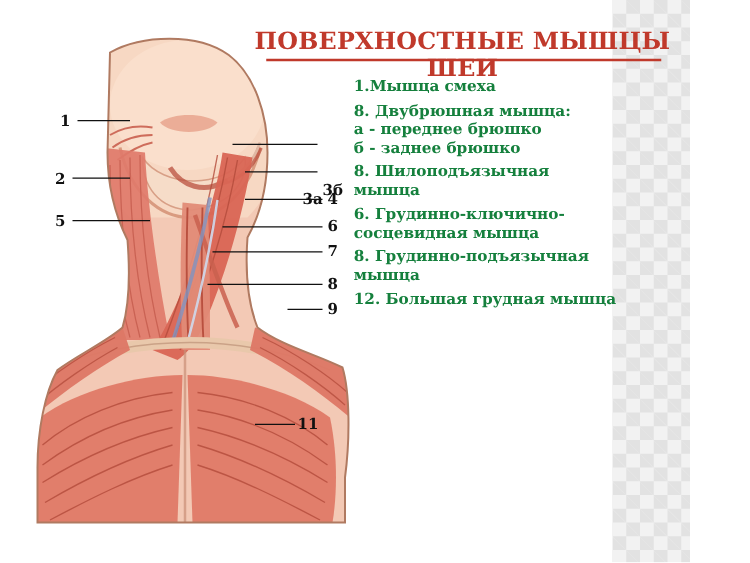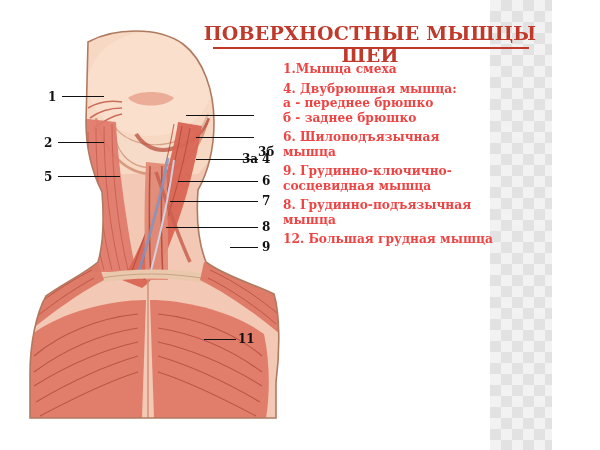--- a/index.html
+++ b/index.html
@@ -55,21 +55,21 @@
     height: 2px;
     background: #c0392b;
   }
 
   
   .legend {
     position: absolute;
     left: 283px;
     top: 62px;
     width: 252px;
-    color: #ef4444;
+    color: #15803d;
     font-family: "DejaVu Serif", serif;
     font-weight: bold;
     font-size: 12.2px;
     line-height: 14.5px;
   }
   .legend-item {
     margin-bottom: 5px;
     white-space: pre-line;
   }
 
@@ -257,25 +257,25 @@
   <div class="leader" style="left:166px; top:227px; width:92px;"></div>
 
   <div class="callout" style="left:262px; top:240px;">9</div>
   <div class="leader" style="left:230px; top:247px; width:28px;"></div>
 
   <div class="callout" style="left:238px; top:332px;">11</div>
   <div class="leader" style="left:204px; top:339px; width:32px;"></div>
 
   <div class="legend">
     <div class="legend-item">1.Мышца смеха</div>
-    <div class="legend-item">4. Двубрюшная мышца:
+    <div class="legend-item">8. Двубрюшная мышца:
 а - переднее брюшко
 б - заднее брюшко</div>
-    <div class="legend-item">6. Шилоподъязычная
+    <div class="legend-item">8. Шилоподъязычная
     мышца</div>
-    <div class="legend-item">9. Грудинно-ключично-
+    <div class="legend-item">6. Грудинно-ключично-
     сосцевидная мышца</div>
     <div class="legend-item">8. Грудинно-подъязычная
     мышца</div>
     <div class="legend-item">12. Большая грудная мышца</div>
   </div>
 
 </div>
 
 </body></html>

